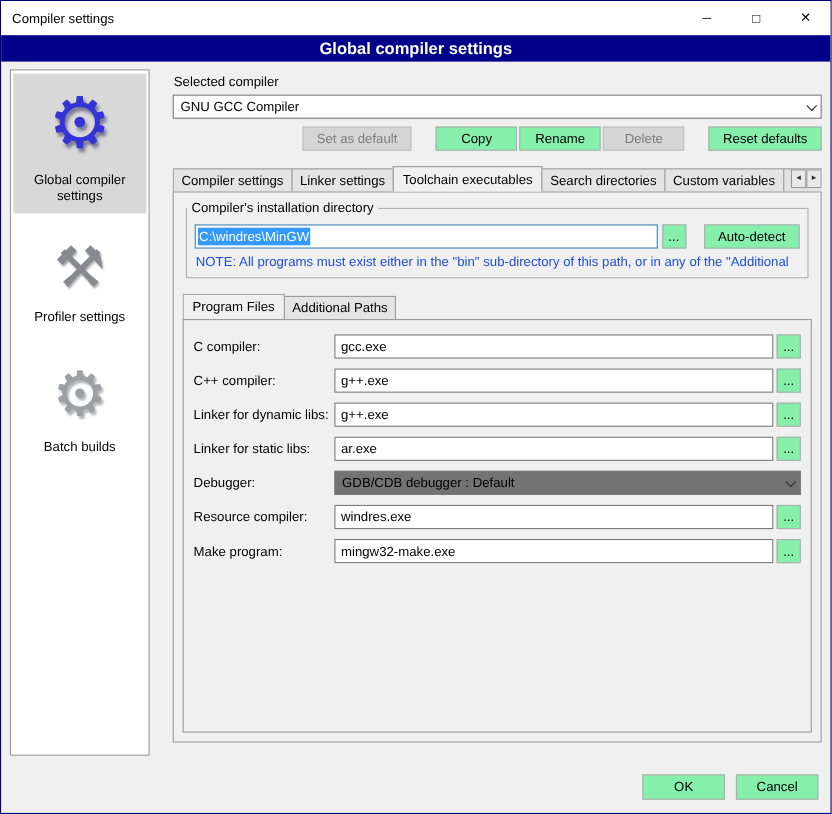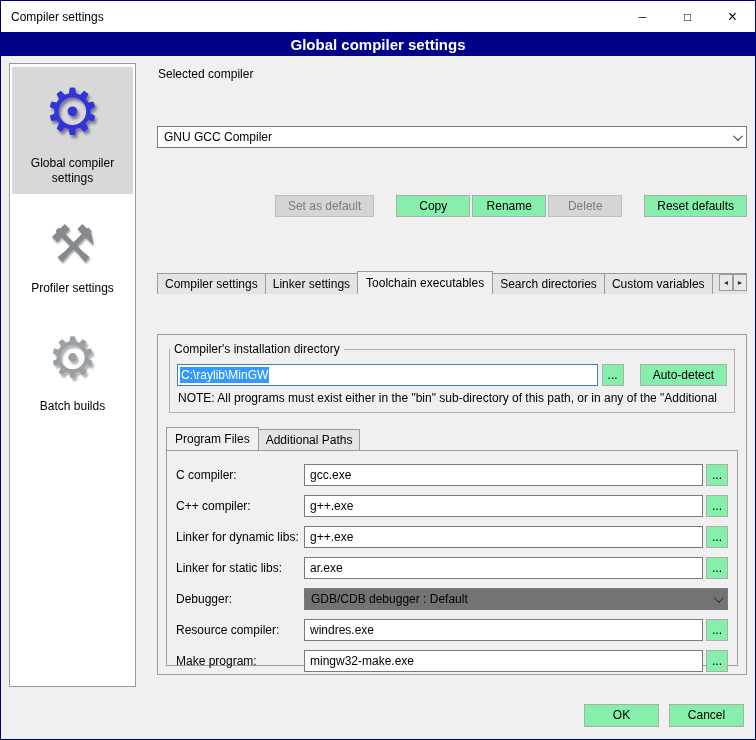--- a/index.html
+++ b/index.html
@@ -57,21 +57,21 @@
   }
   .side-item { text-align: center; padding: 4px 2px 8px; margin-bottom: 12px; }
   .side-item.selected { background: #d8d8d8; }
   .side-icon { display: flex; align-items: center; justify-content: center; line-height: 1; }
   .side-icon.gear-blue { height: 82px; font-size: 64px; color: #3434d6; text-shadow: 2px 3px 3px rgba(0,0,70,0.45); }
   .side-icon.profiler-tool { height: 68px; font-size: 52px; color: #86898e; text-shadow: 1px 2px 2px rgba(40,40,40,0.4); }
   .side-icon.gear-gray { height: 76px; font-size: 56px; color: #9aa0a4; text-shadow: 2px 3px 2px rgba(40,40,40,0.35); }
   .side-label { font-size: 12px; line-height: 15px; color: #000; padding-top: 3px; }
 
   
-  .main { flex: 1; display: flex; flex-direction: column; min-width: 0; padding: 0 0 12px 11px; gap: 40px; }
+  .main { flex: 1; display: flex; flex-direction: column; min-width: 0; padding: 0 0 12px 11px; }
 
   .sec-label { font-size: 12px; margin: 4px 0 5px 1px; }
 
   .combo {
     height: 22px; border: 1px solid #7a7a7a; background: #fff;
     display: flex; align-items: center; padding: 0 6px;
     font-size: 12px;
   }
   .combo .combo-text { flex: 1; white-space: nowrap; overflow: hidden; }
   .chev {
@@ -242,26 +242,26 @@
           <button class="tab-scroll">►</button>
         </div>
       </div>
 
       <div class="panel">
 
         <div class="groupbox">
           <span class="legend">Compiler's installation directory</span>
           <div class="dir-row">
             <div class="dir-input">
-              <span class="dir-sel" style="background-color: rgb(51, 153, 255); color: rgb(255, 255, 255);">C:\raylib\MinGW</span>
+              <span class="dir-sel" style="background-color: rgb(51, 153, 255); color: rgb(255, 255, 255);">C:\windres\MinGW</span>
             </div>
             <button class="btn dots">...</button>
             <button class="btn autodetect">Auto-detect</button>
           </div>
-          <div class="note" style="color: #000000;">NOTE: All programs must exist either in the "bin" sub-directory of this path, or in any of the "Additional</div>
+          <div class="note" style="color: #1d4ed8;">NOTE: All programs must exist either in the "bin" sub-directory of this path, or in any of the "Additional</div>
         </div>
 
         <div class="tabbar subtabbar">
           <div class="tab active">Program Files</div>
           <div class="tab">Additional Paths</div>
         </div>
 
         <div class="subpanel">
 
           <div class="frow">

